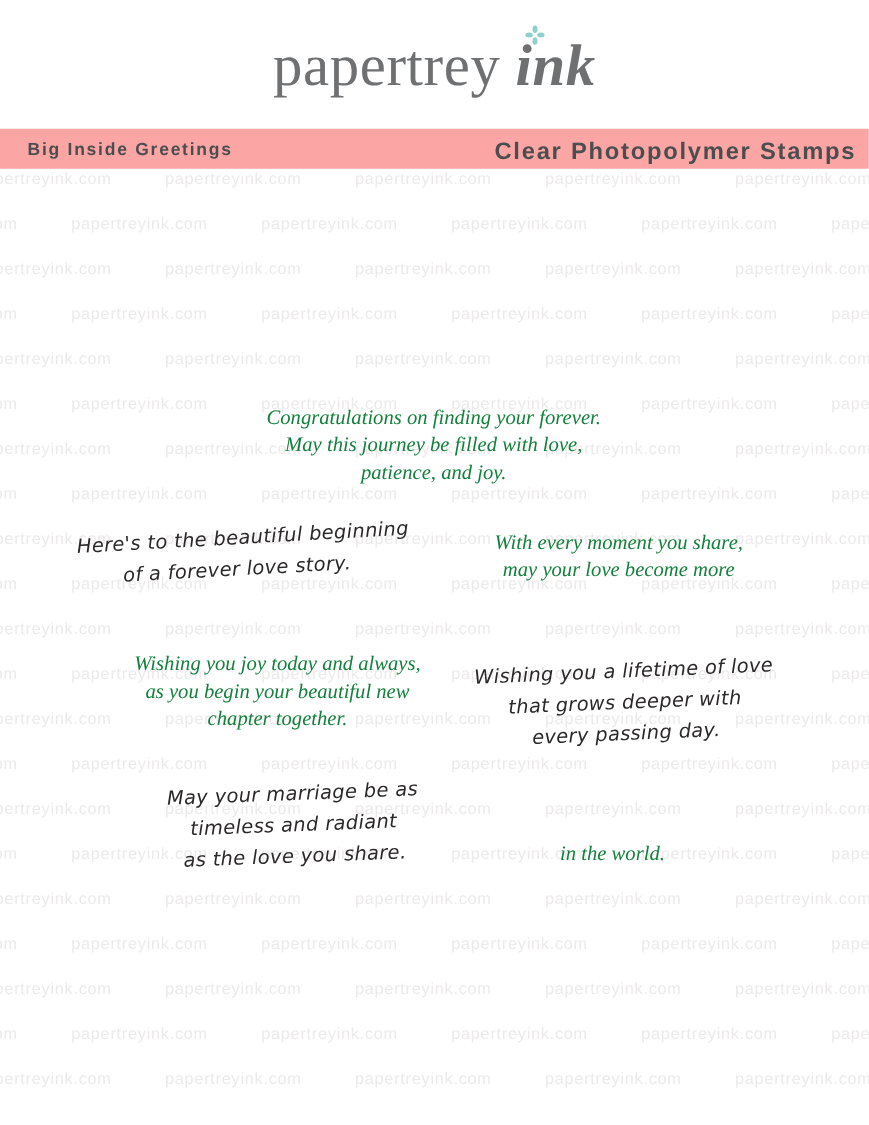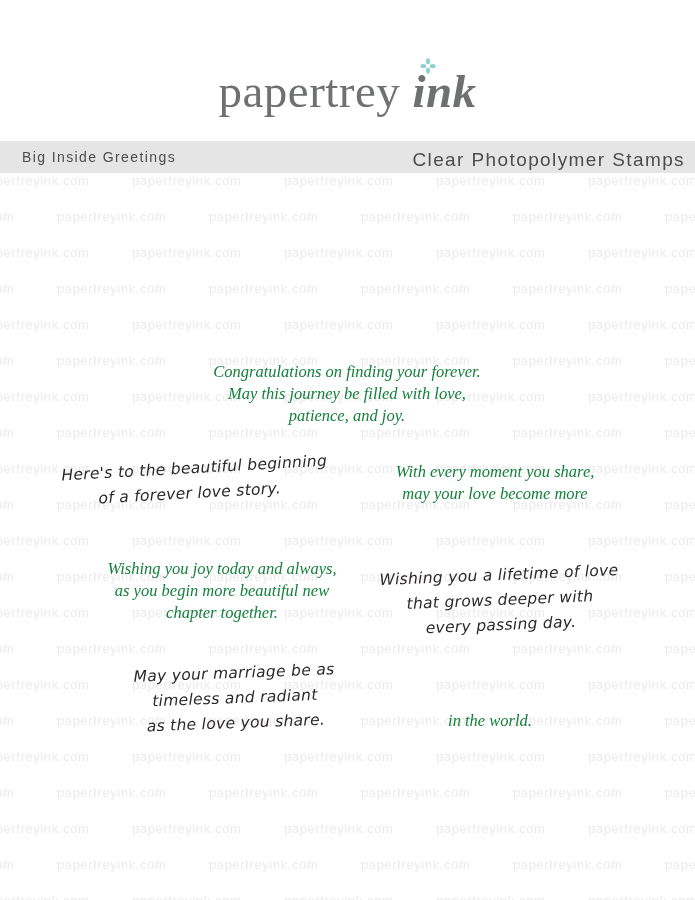--- a/index.html
+++ b/index.html
@@ -13,21 +13,20 @@
     position: relative;
     font-family: "Liberation Serif", serif;
     overflow: hidden;
   }
 
   .page {
     position: relative;
     width: 695px;
     height: 756px;
     background: #ffffff;
-    margin-top: 38px;
   }
 
   
   .logo-wrap {
     position: absolute;
     top: 22px;
     left: 0;
     width: 695px;
     text-align: center;
     height: 70px;
@@ -59,21 +58,22 @@
     height: 16px;
   }
 
   
   .band {
     position: absolute;
     top: 103px;
     left: 0;
     width: 695px;
     height: 32px;
-    background: #e5e5e5;
+    background: #fca5a5;
+    font-weight: bold;
   }
   .band .band-left {
     position: absolute;
     left: 22px;
     top: 8px;
     font-family: "Liberation Sans", sans-serif;
     font-size: 14px;
     letter-spacing: 1.4px;
     color: #4c4d4f;
   }
@@ -213,21 +213,21 @@
       <span class="l2">of a forever love story.</span>
     </div>
 
     <div class="stamp serif" id="s3">
       <span class="l1">With every moment you share,</span><br>
       <span class="l2">may your love become more</span><br>
     </div>
 
     <div class="stamp serif" id="s4">
       <span class="l1">Wishing you joy today and always,</span><br>
-      <span class="l2">as you begin more beautiful new</span><br>
+      <span class="l2">as you begin your beautiful new</span><br>
       <span class="l3">chapter together.</span>
     </div>
 
     <div class="stamp script" id="s5">
       <span class="l1">Wishing you a lifetime of love</span>
       <span class="l2">that grows deeper with</span>
       <span class="l2">every passing day.</span>
     </div>
 
     <div class="stamp script" id="s6">

